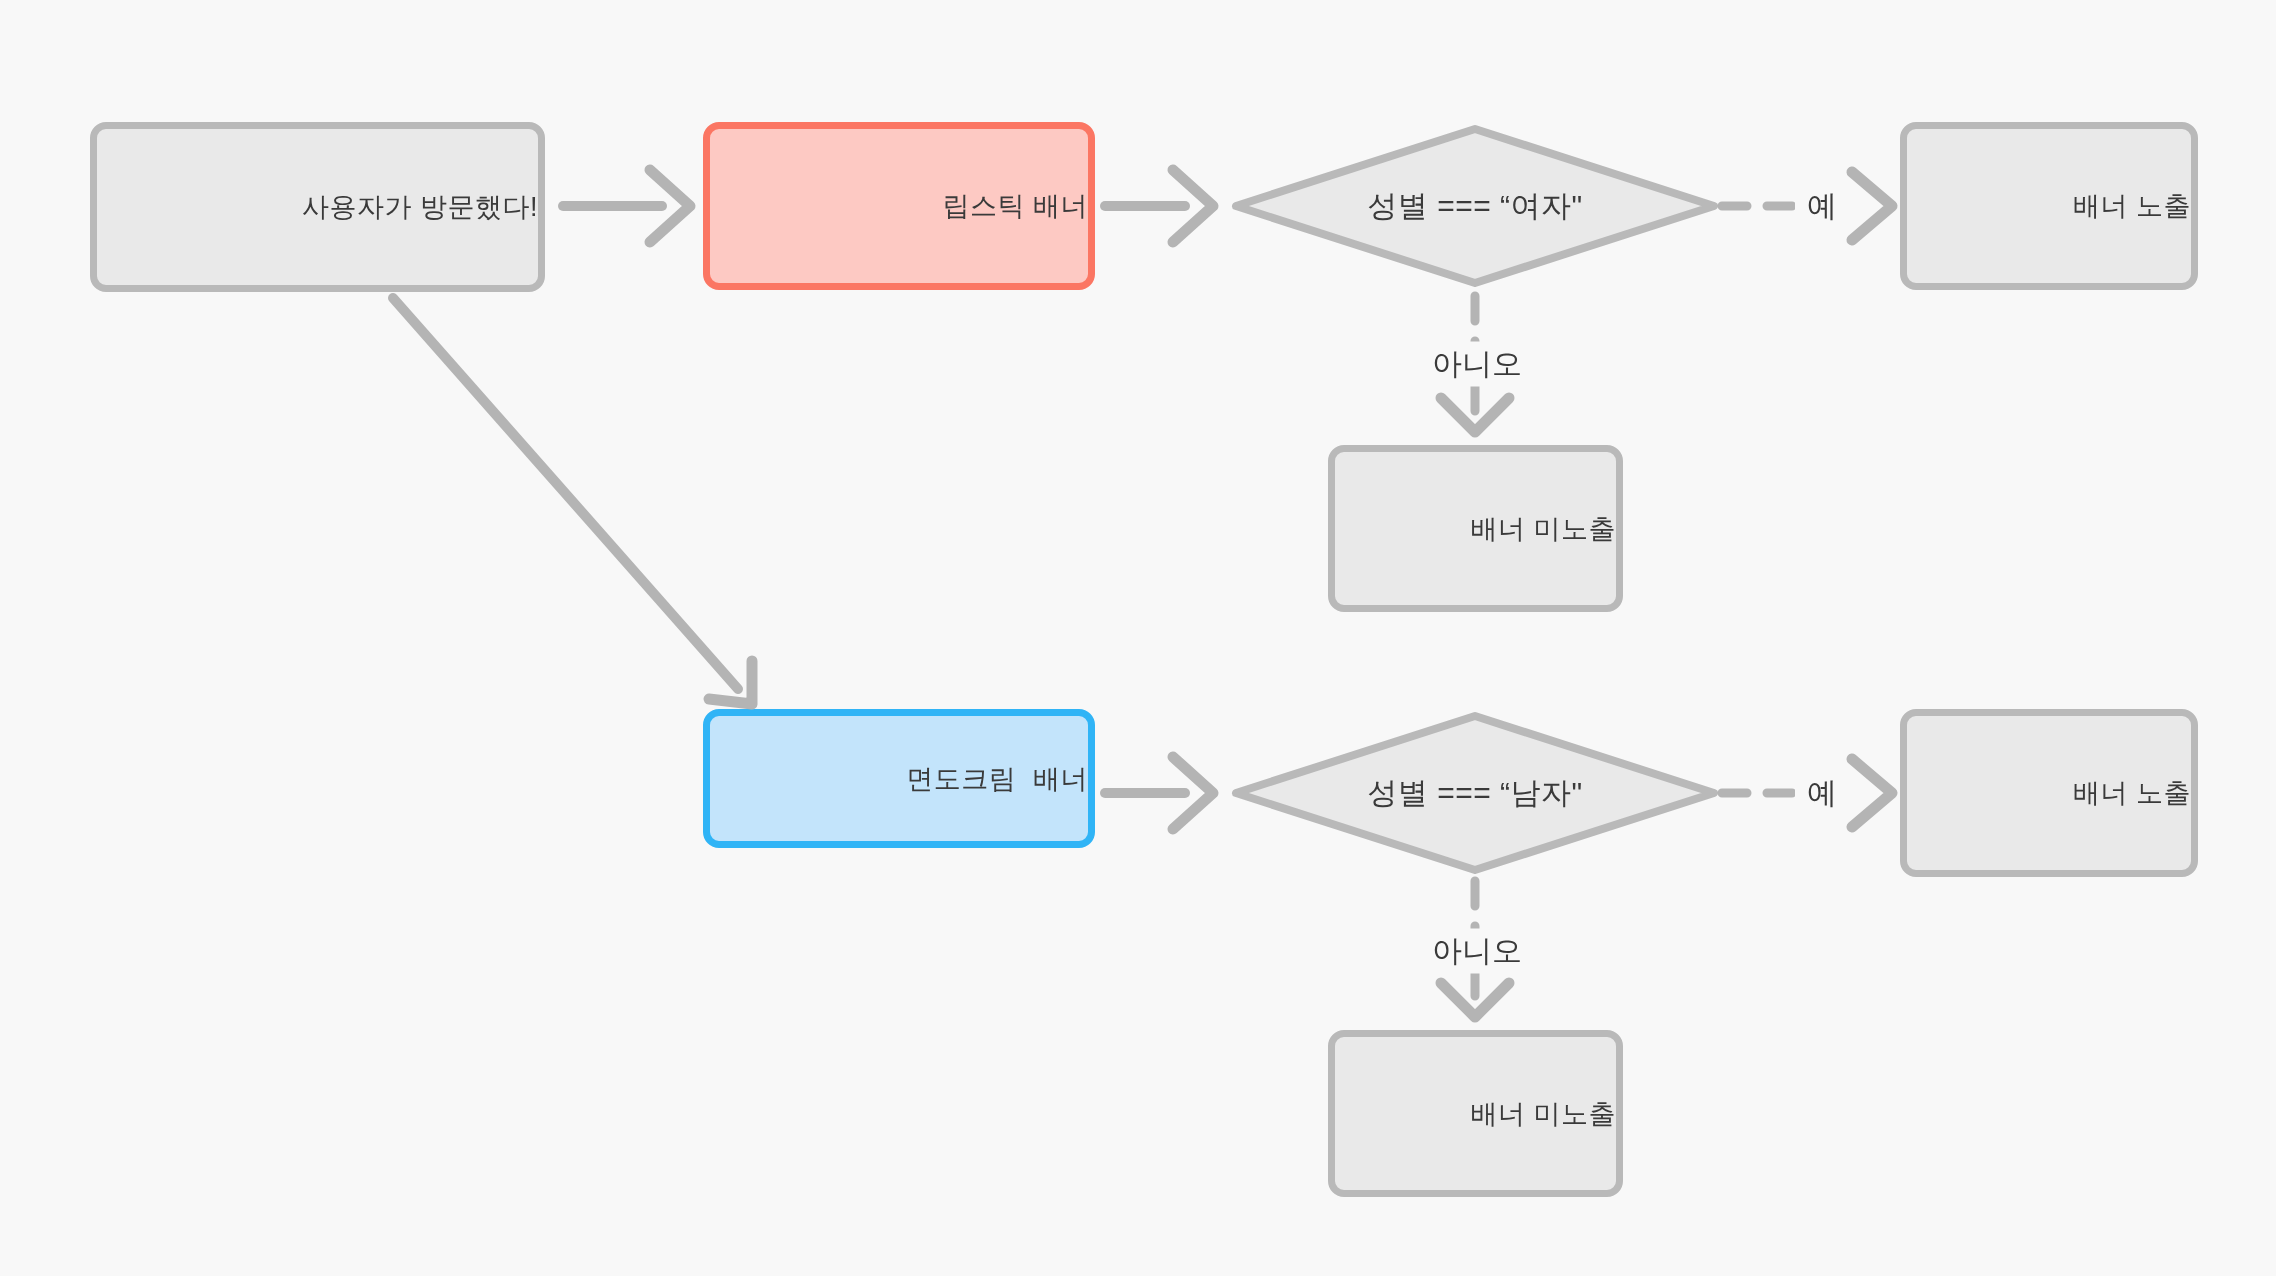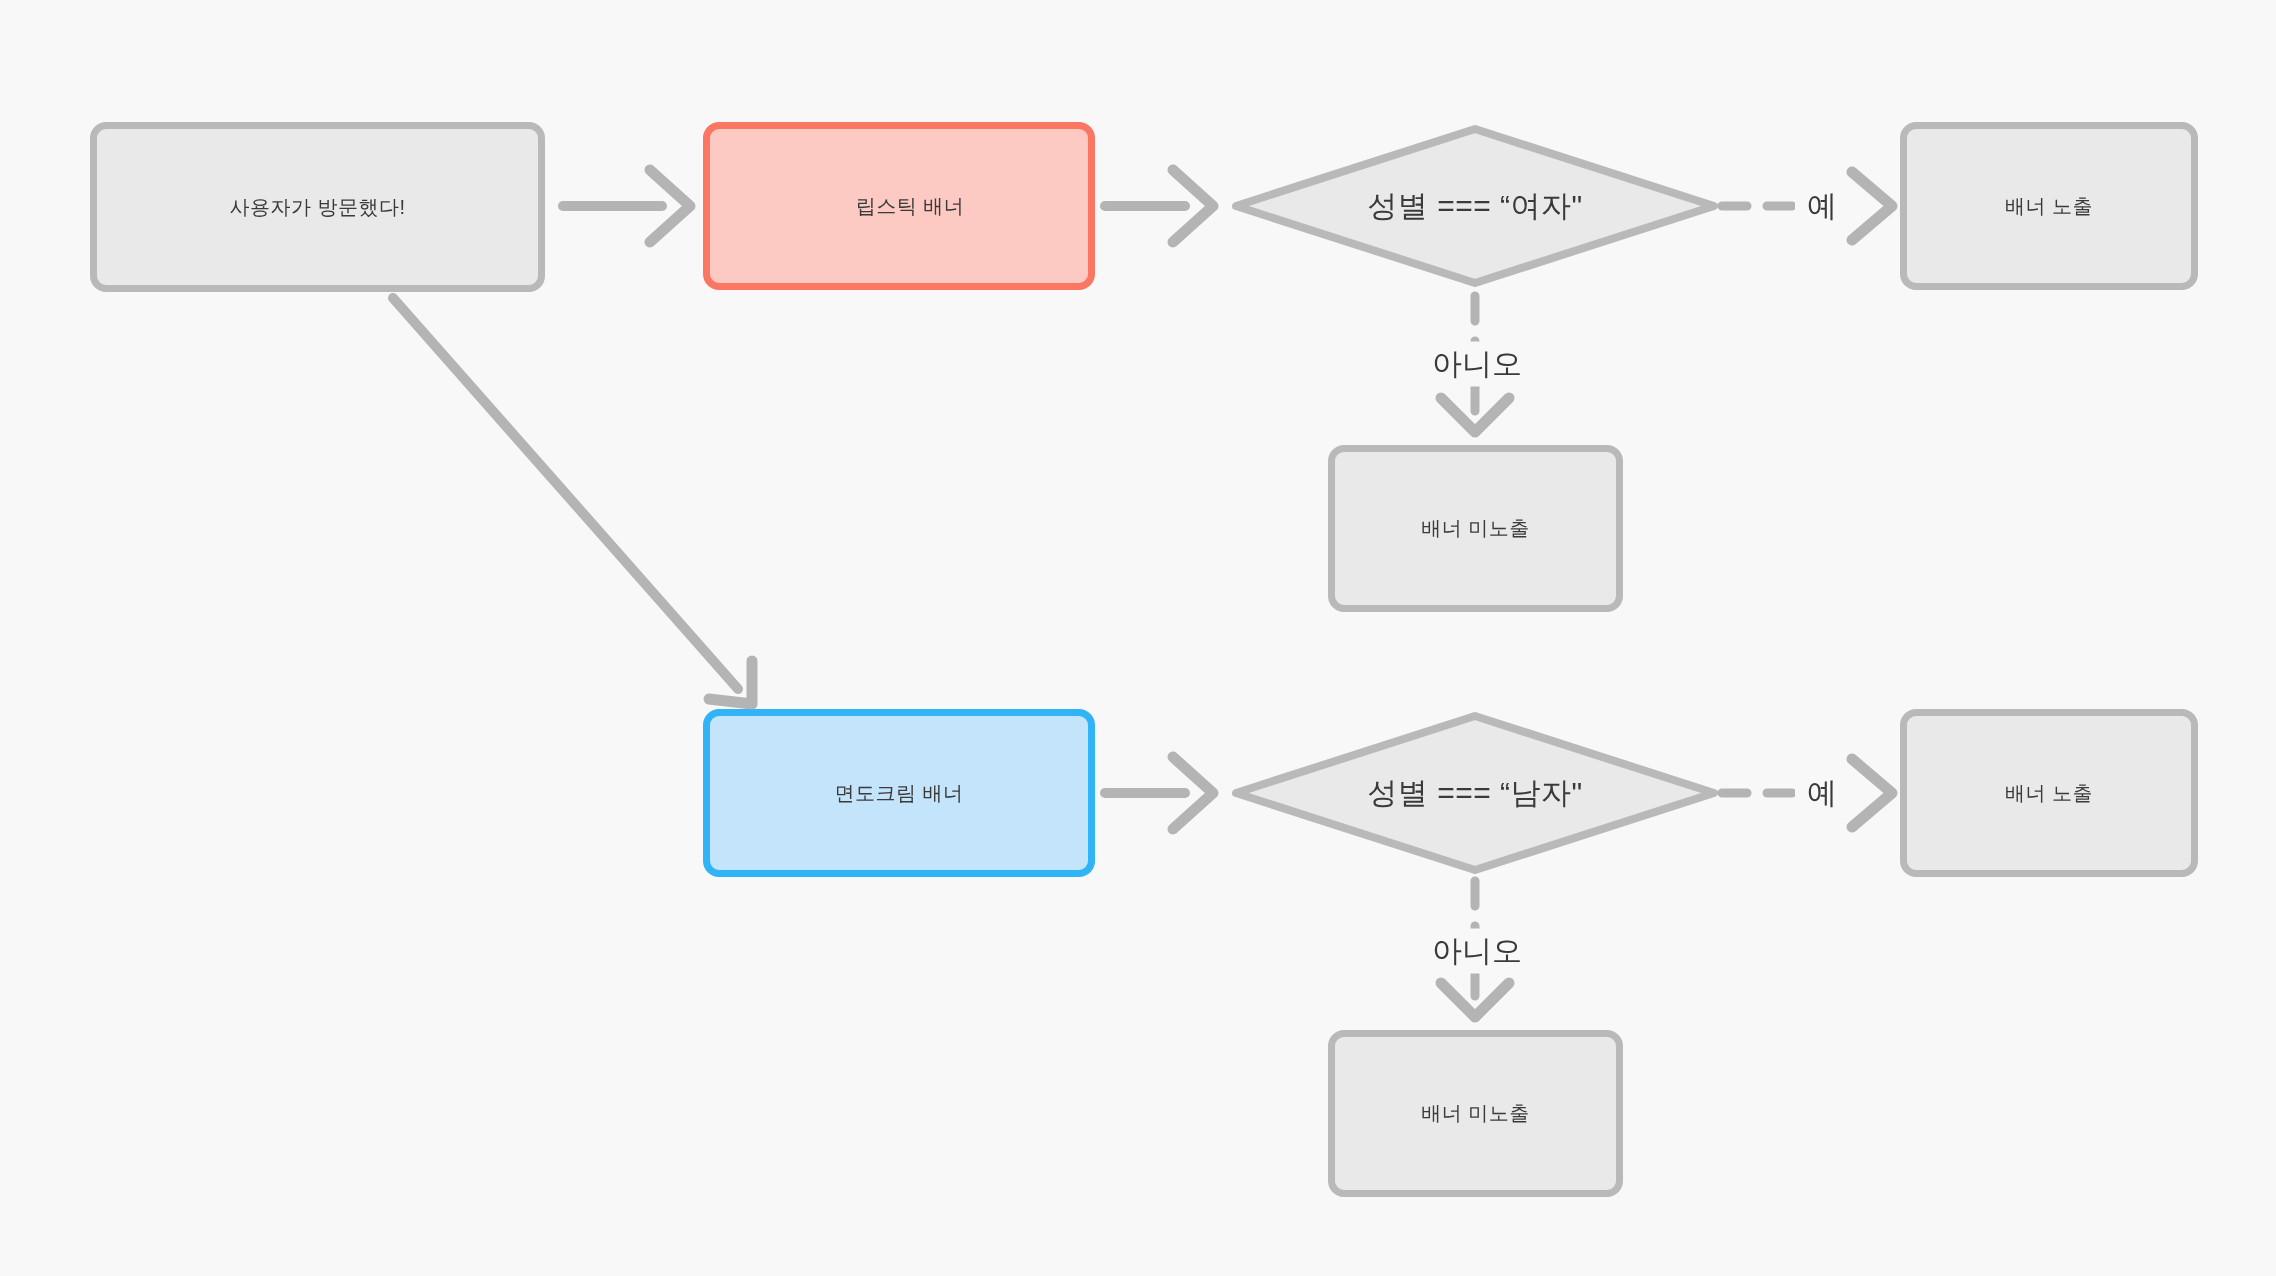--- a/index.html
+++ b/index.html
@@ -6,23 +6,23 @@
   body{
     width:2276px;height:1276px;
     background:#f8f8f8;
     font-family:"Liberation Sans","DejaVu Sans",sans-serif;
     overflow:hidden;
   }
   .canvas{position:relative;width:2276px;height:1276px;}
   .edges{position:absolute;left:0;top:0;z-index:5;pointer-events:none;}
   .node{
     position:absolute;box-sizing:border-box;z-index:2;
-    display:flex;align-items:center;justify-content:center;
+    display:flex;align-items:center;justify-content:flex-end;
     border:7px solid #b9b9b9;background:#e9e9e9;border-radius:16px;
-    font-size:20px;color:#3a3a3a;letter-spacing:0.5px;
+    font-size:27px;color:#3a3a3a;letter-spacing:0.5px;
   }
   .diamond{
     position:absolute;z-index:2;
   }
   .diamond svg{display:block;overflow:visible;}
   .diamond .dlabel{
     position:absolute;inset:0;display:flex;align-items:center;justify-content:center;
     font-size:30px;color:#3a3a3a;letter-spacing:0.5px;
   }
   .edge-label{
@@ -97,21 +97,21 @@
   </div>
 
   <div class="node" style="left: 1900px; top: 122px; width: 298px; height: 168px; background: rgb(233, 233, 233); border-color: rgb(185, 185, 185);">
     <span>배너 노출</span>
   </div>
 
   <div class="node" style="left: 1328px; top: 445px; width: 295px; height: 167px; background: rgb(233, 233, 233); border-color: rgb(185, 185, 185);">
     <span>배너 미노출</span>
   </div>
 
-  <div class="node" style="left: 703px; top: 709px; width: 392px; height: 168px; background: rgb(195, 228, 251); border-color: rgb(48, 180, 246);">
+  <div class="node" style="left: 703px; top: 709px; width: 392px; height: 139px; background: rgb(195, 228, 251); border-color: rgb(48, 180, 246); font-family: Liberation Mono, monospace;">
     <span>면도크림 배너</span>
   </div>
 
   <div class="diamond" style="left:1230px;top:709px;width:490px;height:168px;">
     <svg width="490" height="168" viewBox="0 0 490 168">
       <polygon points="6,84 245,7 484,84 245,161" stroke-width="8" stroke-linejoin="round" fill="#e9e9e9" stroke="#b9b9b9"></polygon>
     </svg>
     <div class="dlabel">성별 === “남자"</div>
   </div>
 

